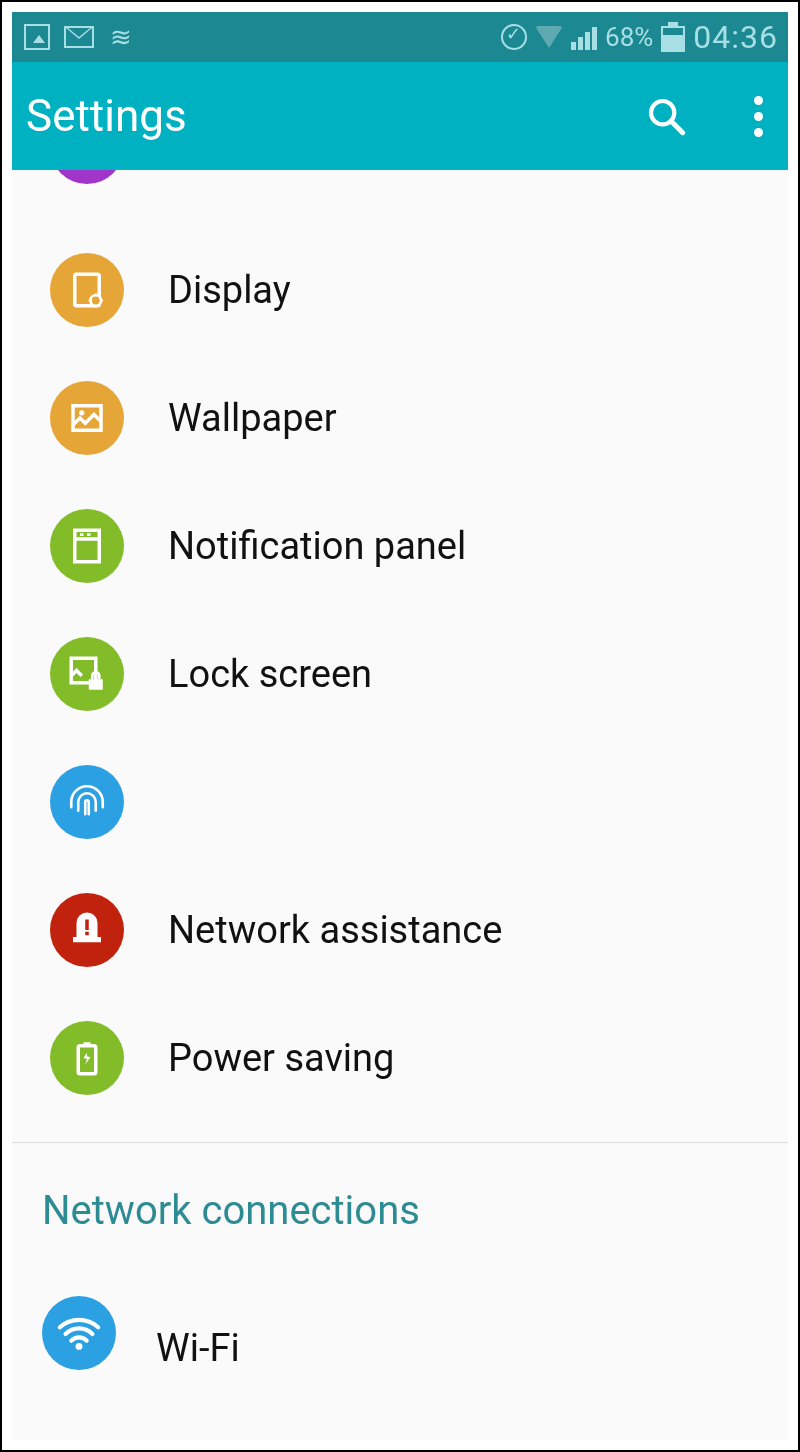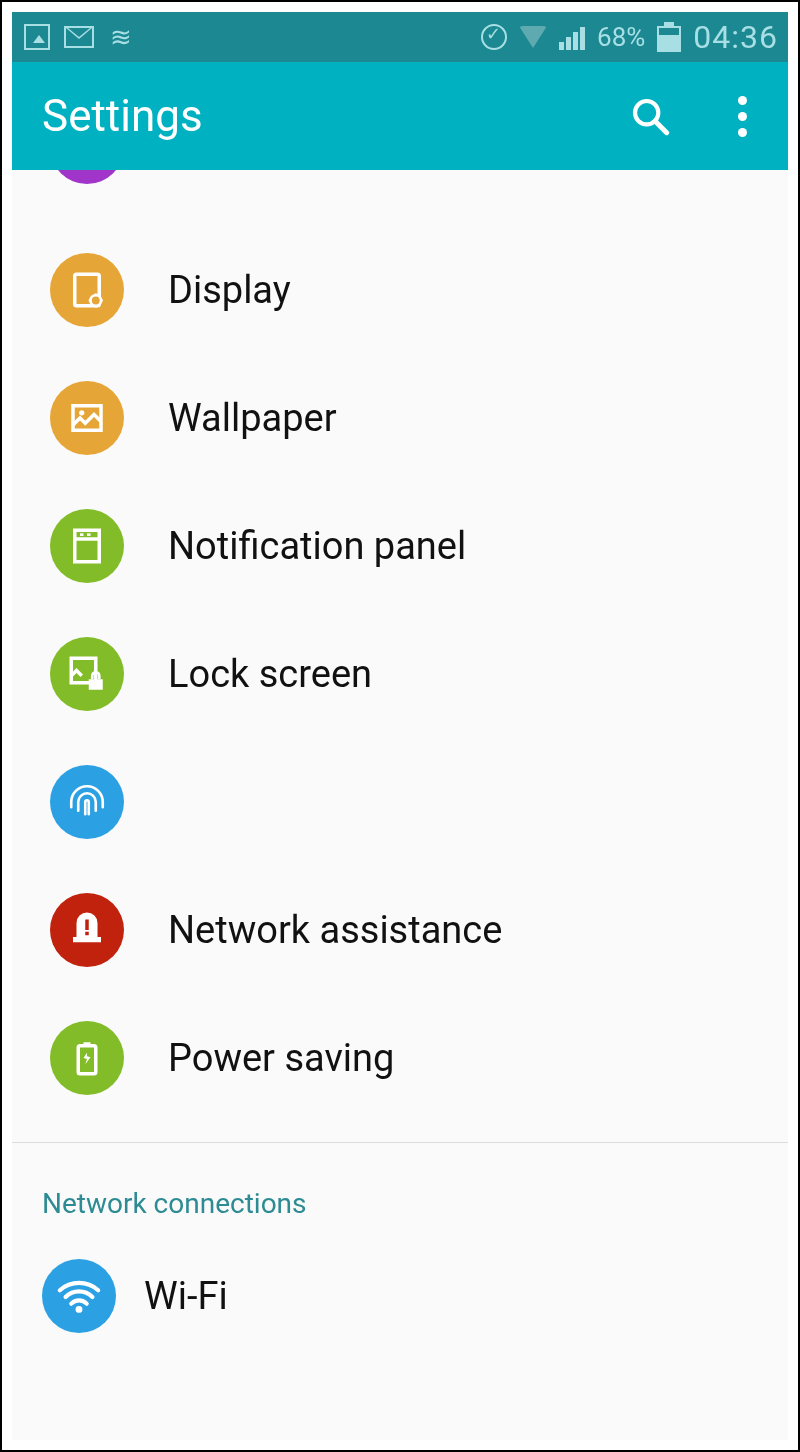--- a/index.html
+++ b/index.html
@@ -3,21 +3,21 @@
 <meta charset="utf-8">
 <style>
   * { box-sizing: border-box; margin: 0; padding: 0; }
   html, body { width: 800px; height: 1452px; font-family: -apple-system, "Segoe UI", Roboto, Arial, sans-serif; background: #fff; }
   .frame { width: 800px; height: 1452px; border: 2px solid #000; position: relative; background: #fff; padding: 10px; }
   .inner { width: 100%; height: 100%; background: #fafafa; position: relative; overflow: hidden; }
 
   
   .status-bar { height: 50px; background: #1c8891; display: flex; align-items: center; justify-content: space-between; padding: 0 10px; color: #a8dfe5; }
   .status-left, .status-right { display: flex; align-items: center; gap: 12px; }
-  .status-right { }
+  .status-right { gap: 8px; }
   .sb-icon { width: 30px; height: 30px; display: flex; align-items: center; justify-content: center; }
   .sb-square { width: 26px; height: 26px; border: 2px solid #a8dfe5; display:flex; align-items:center; justify-content:center;}
   .sb-square .tri { width:0;height:0;border-left:6px solid transparent;border-right:6px solid transparent;border-bottom:8px solid #a8dfe5; position:relative; top:2px; left:2px;}
   .sb-mail { width: 30px; height: 22px; border: 2px solid #a8dfe5; position: relative; }
   .sb-mail::before { content:""; position:absolute; left:0; right:0; top:0; height:0; border-left:13px solid transparent; border-right:13px solid transparent; border-top:11px solid #a8dfe5;}
   .sb-mail::after { content:""; position:absolute; left:2px; right:2px; top:0; height:0; border-left:11px solid transparent; border-right:11px solid transparent; border-top:9px solid #1c8891;}
   .sb-time { font-size: 32px; color:#a8dfe5; font-weight:400; letter-spacing:1px;}
   .sb-batt { width: 24px; height: 30px; position: relative; }
   .sb-batt::before { content:""; position:absolute; top:0; left:7px; width:10px; height:4px; background:#a8dfe5;}
   .sb-batt-body { position:absolute; top:4px; left:0; right:0; bottom:0; border:2px solid #a8dfe5; }
@@ -28,21 +28,21 @@
   .sb-sig span:nth-child(1){height:8px;}
   .sb-sig span:nth-child(2){height:13px;}
   .sb-sig span:nth-child(3){height:18px;}
   .sb-sig span:nth-child(4){height:23px;}
   .sb-wifi { width:0;height:0; border-left:14px solid transparent; border-right:14px solid transparent; border-top:22px solid #5faab1; border-radius:4px; position:relative;}
   .sb-alarm { width:26px; height:26px; border:2px solid #a8dfe5; border-radius:50%; position:relative;}
   .sb-alarm::before{content:"✓"; position:absolute; left:3px; top:-3px; font-size:18px; color:#a8dfe5;}
   .sb-swirl { font-size:26px; color:#a8dfe5; }
 
   
-  .app-bar { height: 108px; background: #00b2c1; display: flex; align-items: center; justify-content: space-between; padding: 0 30px; }
+  .app-bar { height: 108px; background: #00b2c1; display: flex; align-items: center; justify-content: space-between; padding: 0 14px; }
   .app-title { color: #fff; font-size: 44px; font-weight: 400; }
   .app-actions { display: flex; align-items: center; gap: 60px; margin-right:6px;}
   .search-btn { width:44px; height:44px; display:flex; align-items:center; justify-content:center; cursor:pointer;}
   .search-btn svg { width:40px; height:40px; }
   .more-btn { width:20px; display:flex; flex-direction:column; gap:7px; align-items:center; cursor:pointer;}
   .more-btn span { width:9px; height:9px; background:#fff; border-radius:50%; }
 
   
   .content { position:absolute; top:158px; left:0; right:0; bottom:0; background:#fafafa; overflow:hidden; }
   .list-item { height:128px; display:flex; align-items:center; padding-left:38px; gap:44px; cursor:pointer; }
@@ -52,23 +52,23 @@
   .icon-circle svg { width:42px; height:42px; }
   .item-label { font-size: 38px; color:#111; }
 
   .bg-purple { background:#a235c9; }
   .bg-orange { background:#e6a637; }
   .bg-green  { background:#82bc29; }
   .bg-blue   { background:#2ba0e3; }
   .bg-red    { background:#c0220d; }
 
   .divider { height:1px; background:#ddd; margin-top:20px; }
-  .section-header { font-size:28px; color:#2d8b93; padding:44px 0 16px 30px; }
-
-  .wifi-item { height:120px; display:flex; align-items:center; padding-left:30px; gap:28px; cursor:pointer;}
+  .section-header { font-size:40px; color:#2d8b93; padding:44px 0 16px 30px; }
+
+  .wifi-item { height:120px; display:flex; align-items:flex-end; padding-left:30px; gap:40px; cursor:pointer;}
   .wifi-icon { width:74px; height:74px; border-radius:50%; background:#2ba0e3; display:flex; align-items:center; justify-content:center; flex-shrink:0;}
   .wifi-icon svg { width:46px; height:46px; }
 
 </style>
 </head>
 <body>
 
 <div class="frame">
 <div class="inner">
 

